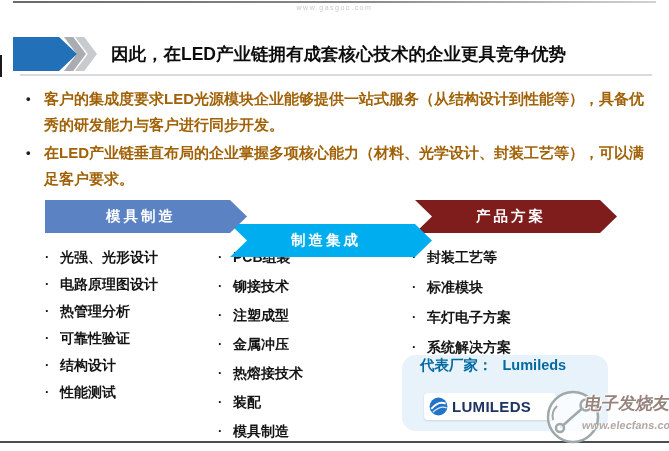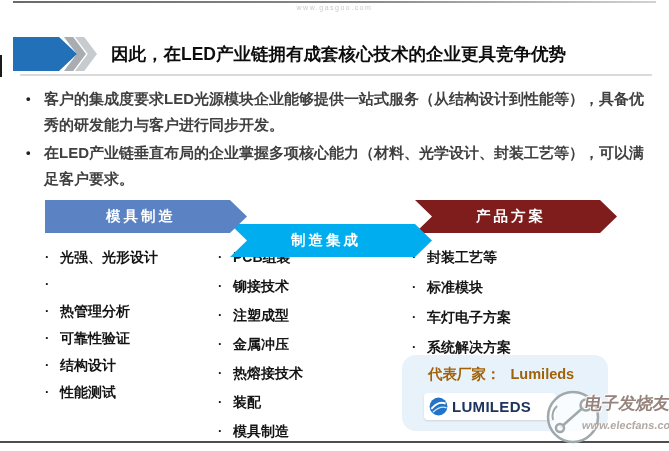--- a/index.html
+++ b/index.html
@@ -22,21 +22,21 @@
           clip-path:polygon(0 0,42% 0,100% 50%,42% 100%,0 100%,58% 50%); }
   .chev1 { background:#a9adb2; margin-left:-13px; z-index:2; }
   .chev2 { background:#c8cbce; margin-left:-11px; z-index:1; }
   .page-title { margin-left:14px; font-size:17.5px; font-weight:700; color:#0d0d0d; white-space:nowrap; }
   .title-divider { position:absolute; left:20px; top:74px; width:632px; height:2px; background:#dadada; }
 
   
   .bullets { position:absolute; left:26px; top:86px; width:622px; }
   .bullet { display:flex; margin-bottom:2px; }
   .bmark { width:18px; flex:none; font-size:13px; font-weight:700; color:#222; line-height:26px; }
-  .btext { font-size:15px; font-weight:700; color:#404040; line-height:26px; }
+  .btext { font-size:15px; font-weight:700; color:#a16207; line-height:26px; }
 
   
   .stages { position:absolute; left:45px; top:200px; display:flex; height:33px; }
   .stage-arrow { position:relative; width:202px; height:33px; flex:none;
                  display:flex; align-items:center; justify-content:center;
                  color:#ffffff; font-size:14.5px; font-weight:700; letter-spacing:3px; }
   .arrow-first { clip-path:polygon(0 0,calc(100% - 17px) 0,100% 50%,calc(100% - 17px) 100%,0 100%); z-index:3; }
   .arrow-notch { clip-path:polygon(0 0,calc(100% - 17px) 0,100% 50%,calc(100% - 17px) 100%,0 100%,17px 50%);
                  margin-left:-17px; }
   .z2 { z-index:2; } .z1 { z-index:1; }
@@ -50,21 +50,21 @@
   .col ul { list-style:none; }
   .col li { display:flex; align-items:flex-start; font-size:14px; font-weight:700; color:#141414; line-height:14px; }
   .col li .dot { width:15px; flex:none; font-size:13px; }
   .col-1 li { margin-bottom:13px; }
   .col-2 li { margin-bottom:15px; }
   .col-3 li { margin-bottom:16px; }
 
   
   .vendor-box { position:absolute; left:402px; top:355px; width:206px; height:76px;
                 background:#e8f2fa; border-radius:14px; }
-  .vendor-line { padding:10px 0 0 18px; font-size:14.5px; font-weight:700; color:#a16207;margin-left:8px; }
+  .vendor-line { padding:1px 0 0 18px; font-size:14.5px; font-weight:700; color:#0369a1; }
   .vendor-name { margin-left:10px; }
   .lumileds-logo { position:absolute; left:22px; top:38px; width:132px; height:27px; background:#ffffff;
                    border-radius:4px; display:flex; align-items:center; padding-left:5px;
                    box-shadow:0 1px 2px rgba(0,0,0,0.12); }
   .globe { width:19px; height:19px; flex:none; }
   .lumileds-text { margin-left:4px; font-size:15px; font-weight:700; color:#1D3461; letter-spacing:0.3px; }
 
   
   .wm-bottom { position:absolute; left:546px; top:386px; width:123px; z-index:9; }
   .wm-circle { position:absolute; left:0; top:4px; width:54px; height:54px; }
@@ -117,20 +117,21 @@
   </div>
 
   <div class="col col-1">
     <ul>
       <li>
           <span class="dot">·</span>
           <span>光强、光形设计</span>
         </li>
       <li>
           <span class="dot">·</span>
+          <span>电路原理图设计</span>
         </li>
       <li>
           <span class="dot">·</span>
           <span>热管理分析</span>
         </li>
       <li>
           <span class="dot">·</span>
           <span>可靠性验证</span>
         </li>
       <li>

